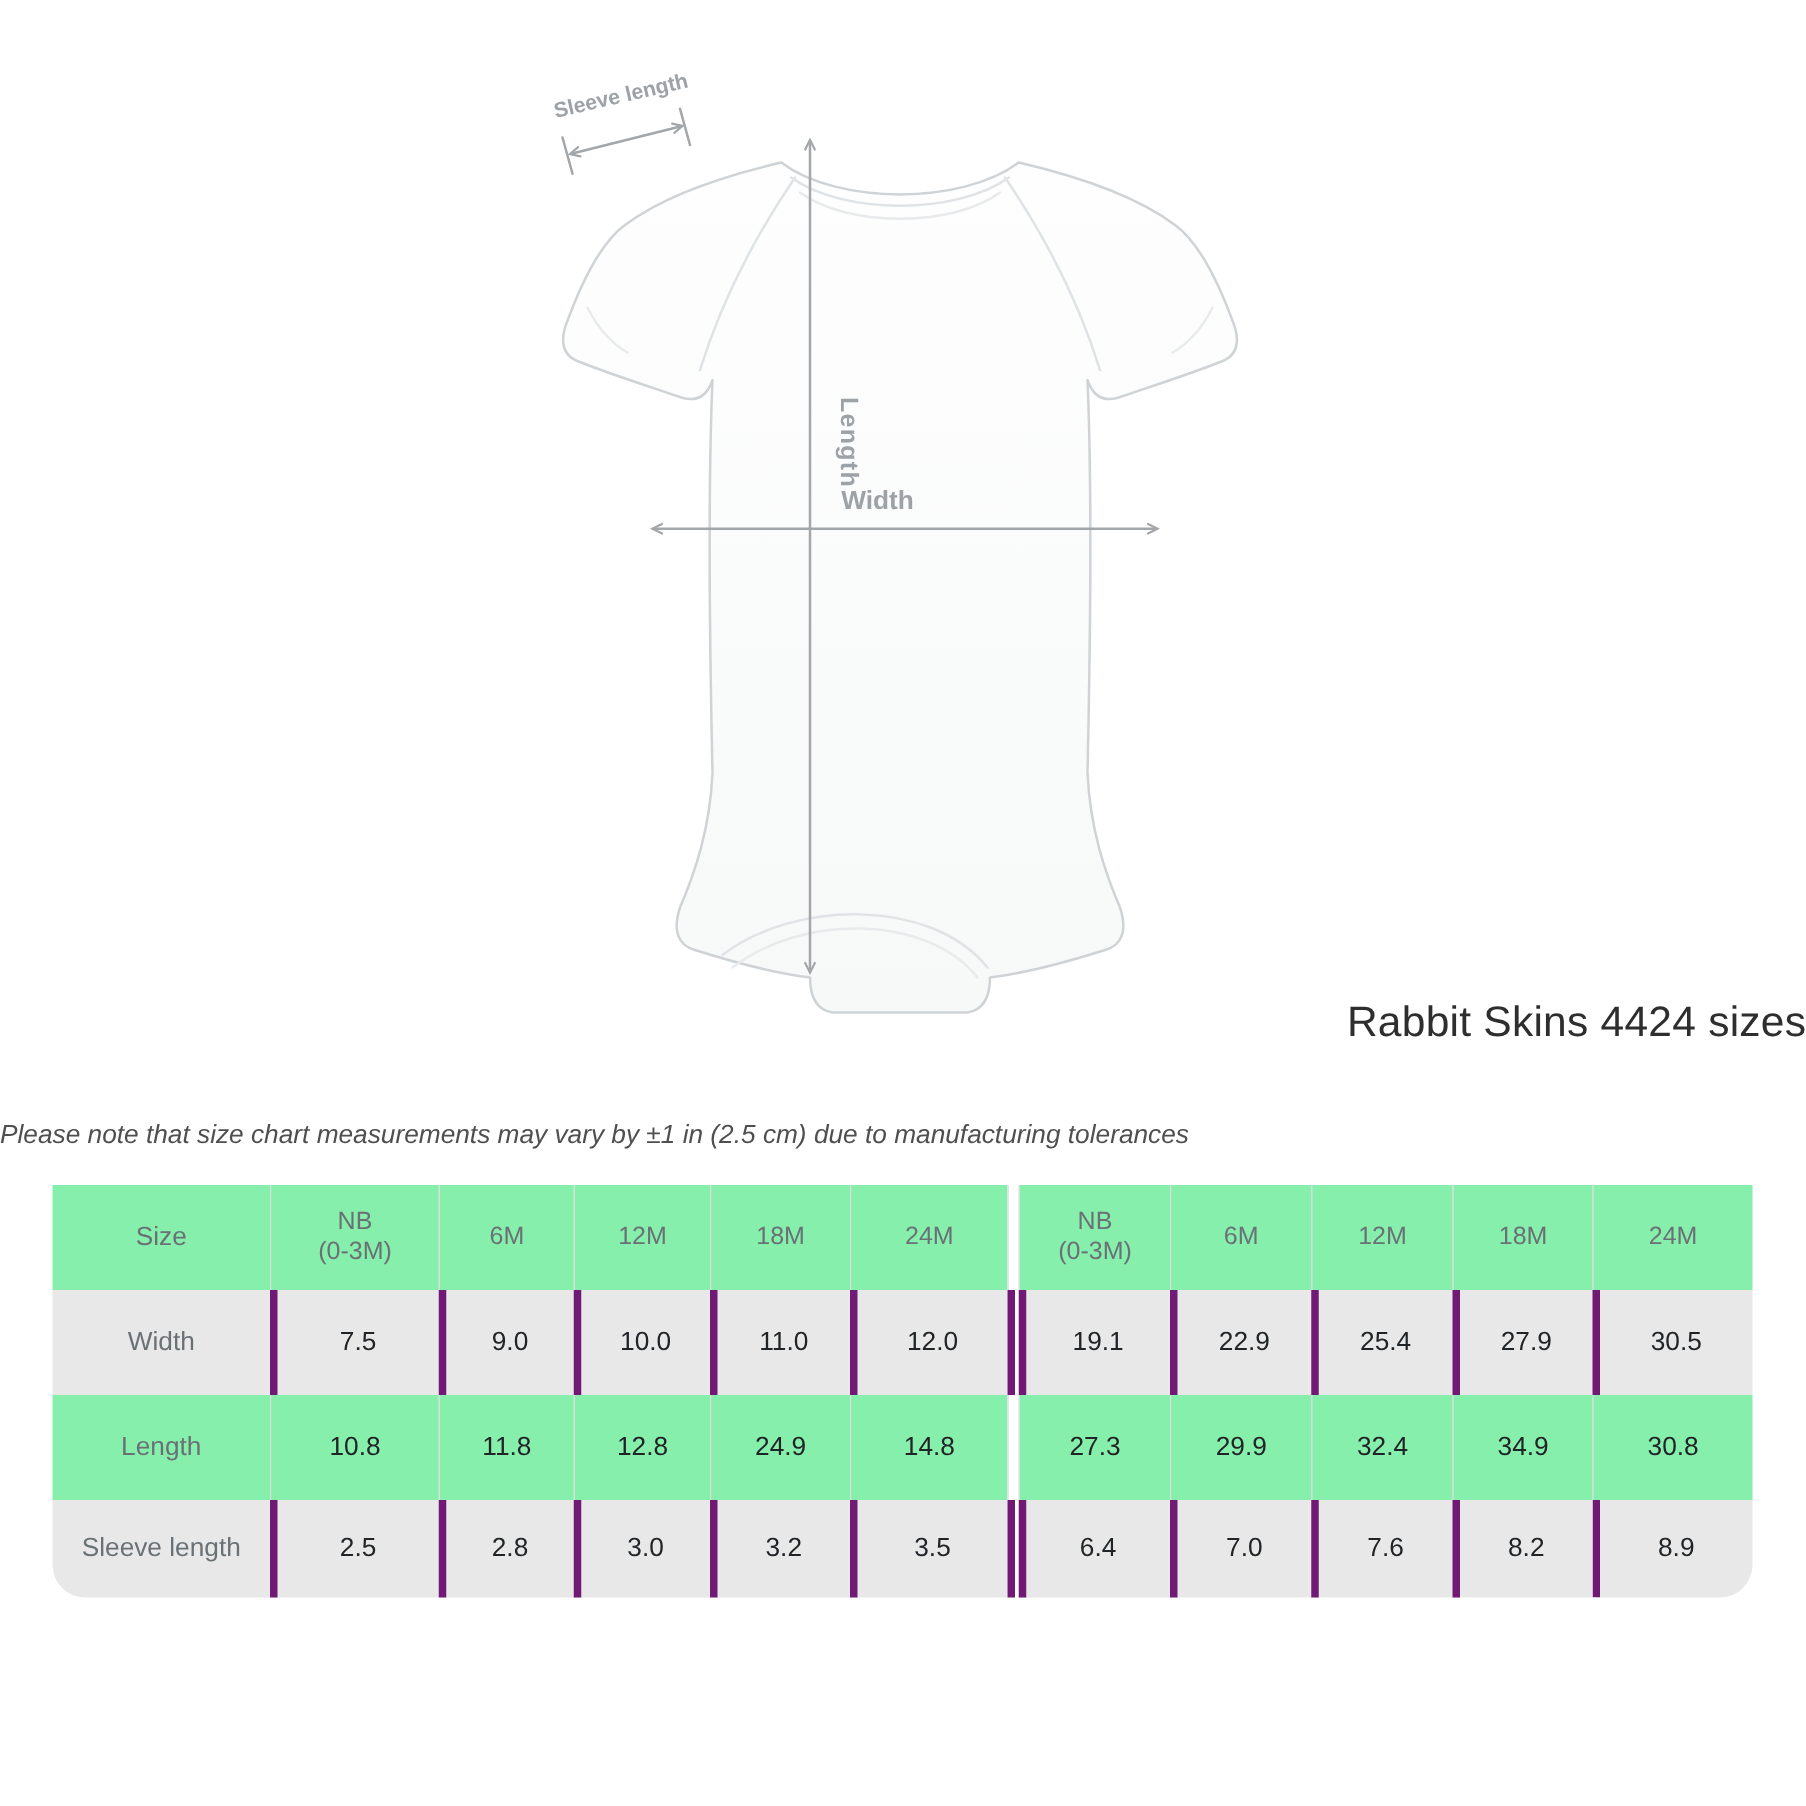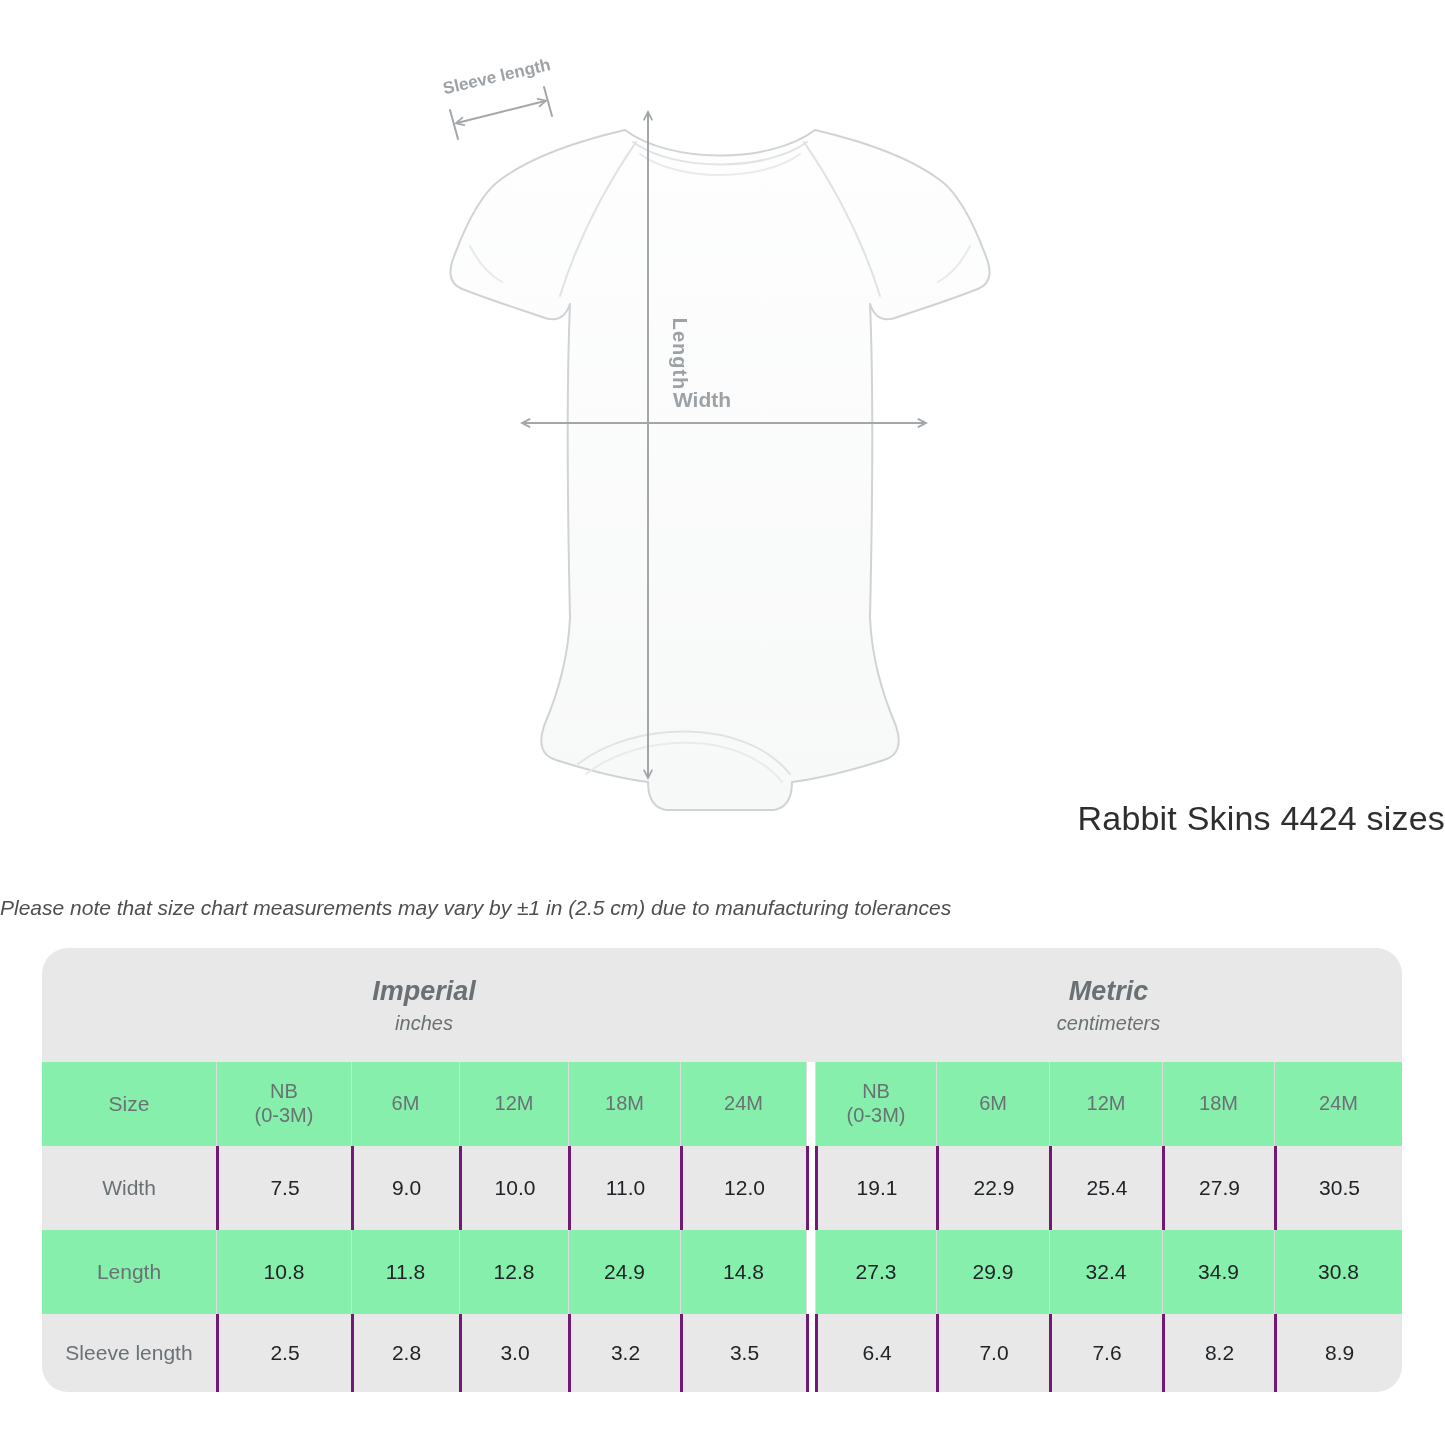--- a/index.html
+++ b/index.html
@@ -44,21 +44,21 @@
   .band{background:#e8e8e8;}
   .band-first{border-top-left-radius:26px;}
   .band-last{border-top-right-radius:26px;}
   .band-name{font-size:27px;font-weight:bold;font-style:italic;color:#6a7175;line-height:1.25;}
   .band-unit{font-size:20px;font-style:italic;color:#6a7175;margin-top:4px;}
 
   .r-white{background:#86efac;}
   .r-gray  td,.r-gray th{background:#e8e8e8;}
 
   .r-white td,.r-white th{border-left:1px solid #dcdcdc;}
-  .r-gray  td,.r-gray  th{border-left:3px solid #701a75;}
+  .r-gray  td,.r-gray  th{border-left:6px solid #701a75;}
   .r-white th:first-child,.r-gray th:first-child{border-left:none;}
 
   td.divider{background:#ffffff !important;}
 
   .col-head{font-size:20px;font-weight:bold;color:#6a7175;line-height:1.18;white-space:pre-line;}
   .row-label{font-size:21px;font-weight:bold;color:#6a7175;}
   .val{font-size:21px;color:#212427;}
 
   tr.last-row th:first-child{border-bottom-left-radius:26px;}
   tr.last-row td:last-child{border-bottom-right-radius:26px;}
@@ -147,31 +147,20 @@
       <col style="width:112px">
       <col style="width:126px">
     <col style="width:9px">
     <col style="width:121px">
       <col style="width:113px">
       <col style="width:113px">
       <col style="width:112px">
       <col style="width:128px">
   </colgroup>
   <thead>
-    <tr class="band-row">
-      <th class="band band-first" colspan="6">
-        <div class="band-name">Imperial</div>
-        <div class="band-unit">inches</div>
-      </th>
-      <th class="band"></th>
-      <th class="band band-last" colspan="5">
-        <div class="band-name">Metric</div>
-        <div class="band-unit">centimeters</div>
-      </th>
-    </tr>
     <tr class="head-row r-white">
       <th class="row-label">Size</th>
       <th class="col-head">NB
 (0-3M)</th>
       <th class="col-head">6M</th>
       <th class="col-head">12M</th>
       <th class="col-head">18M</th>
       <th class="col-head">24M</th>
       <td class="divider"></td>
       <th class="col-head">NB

